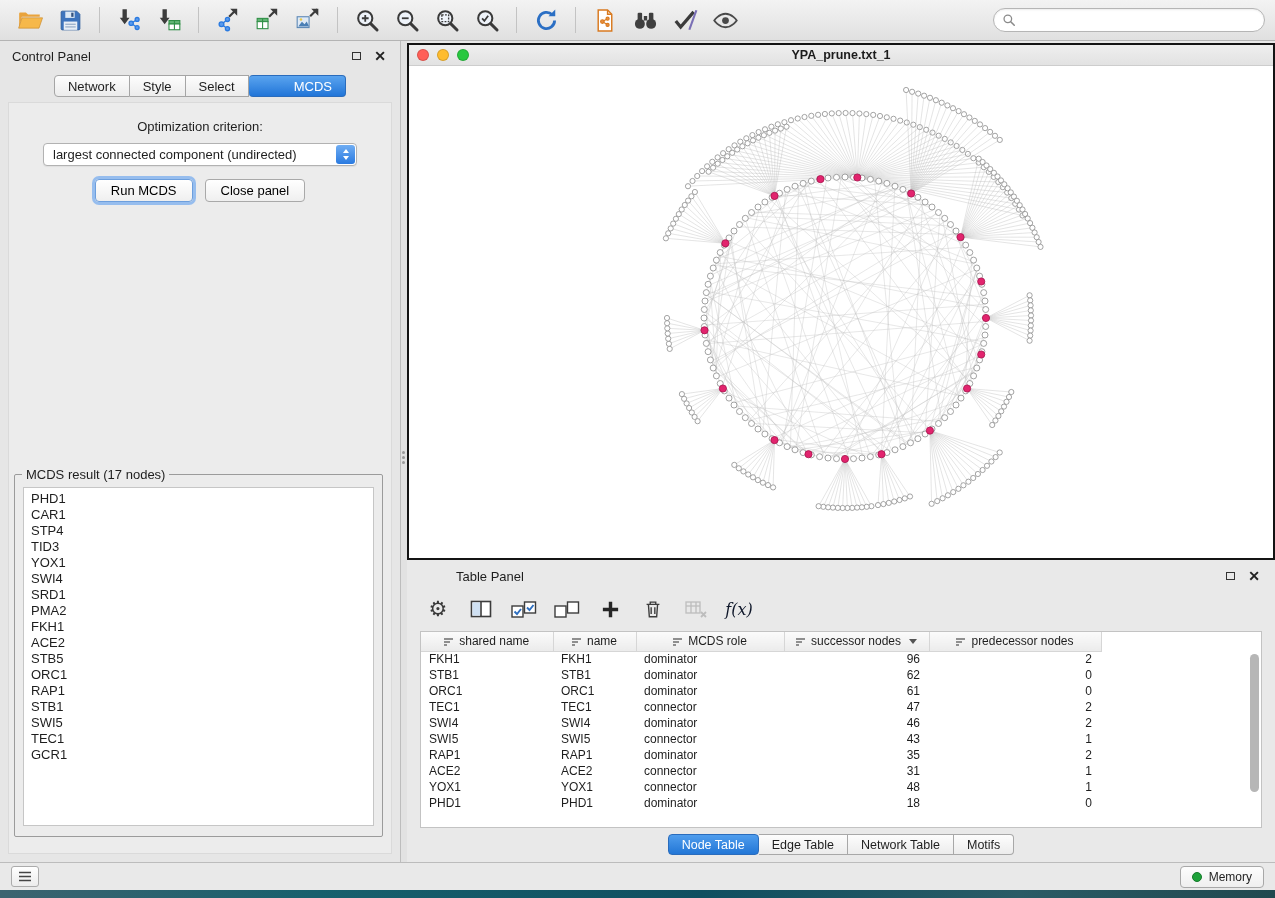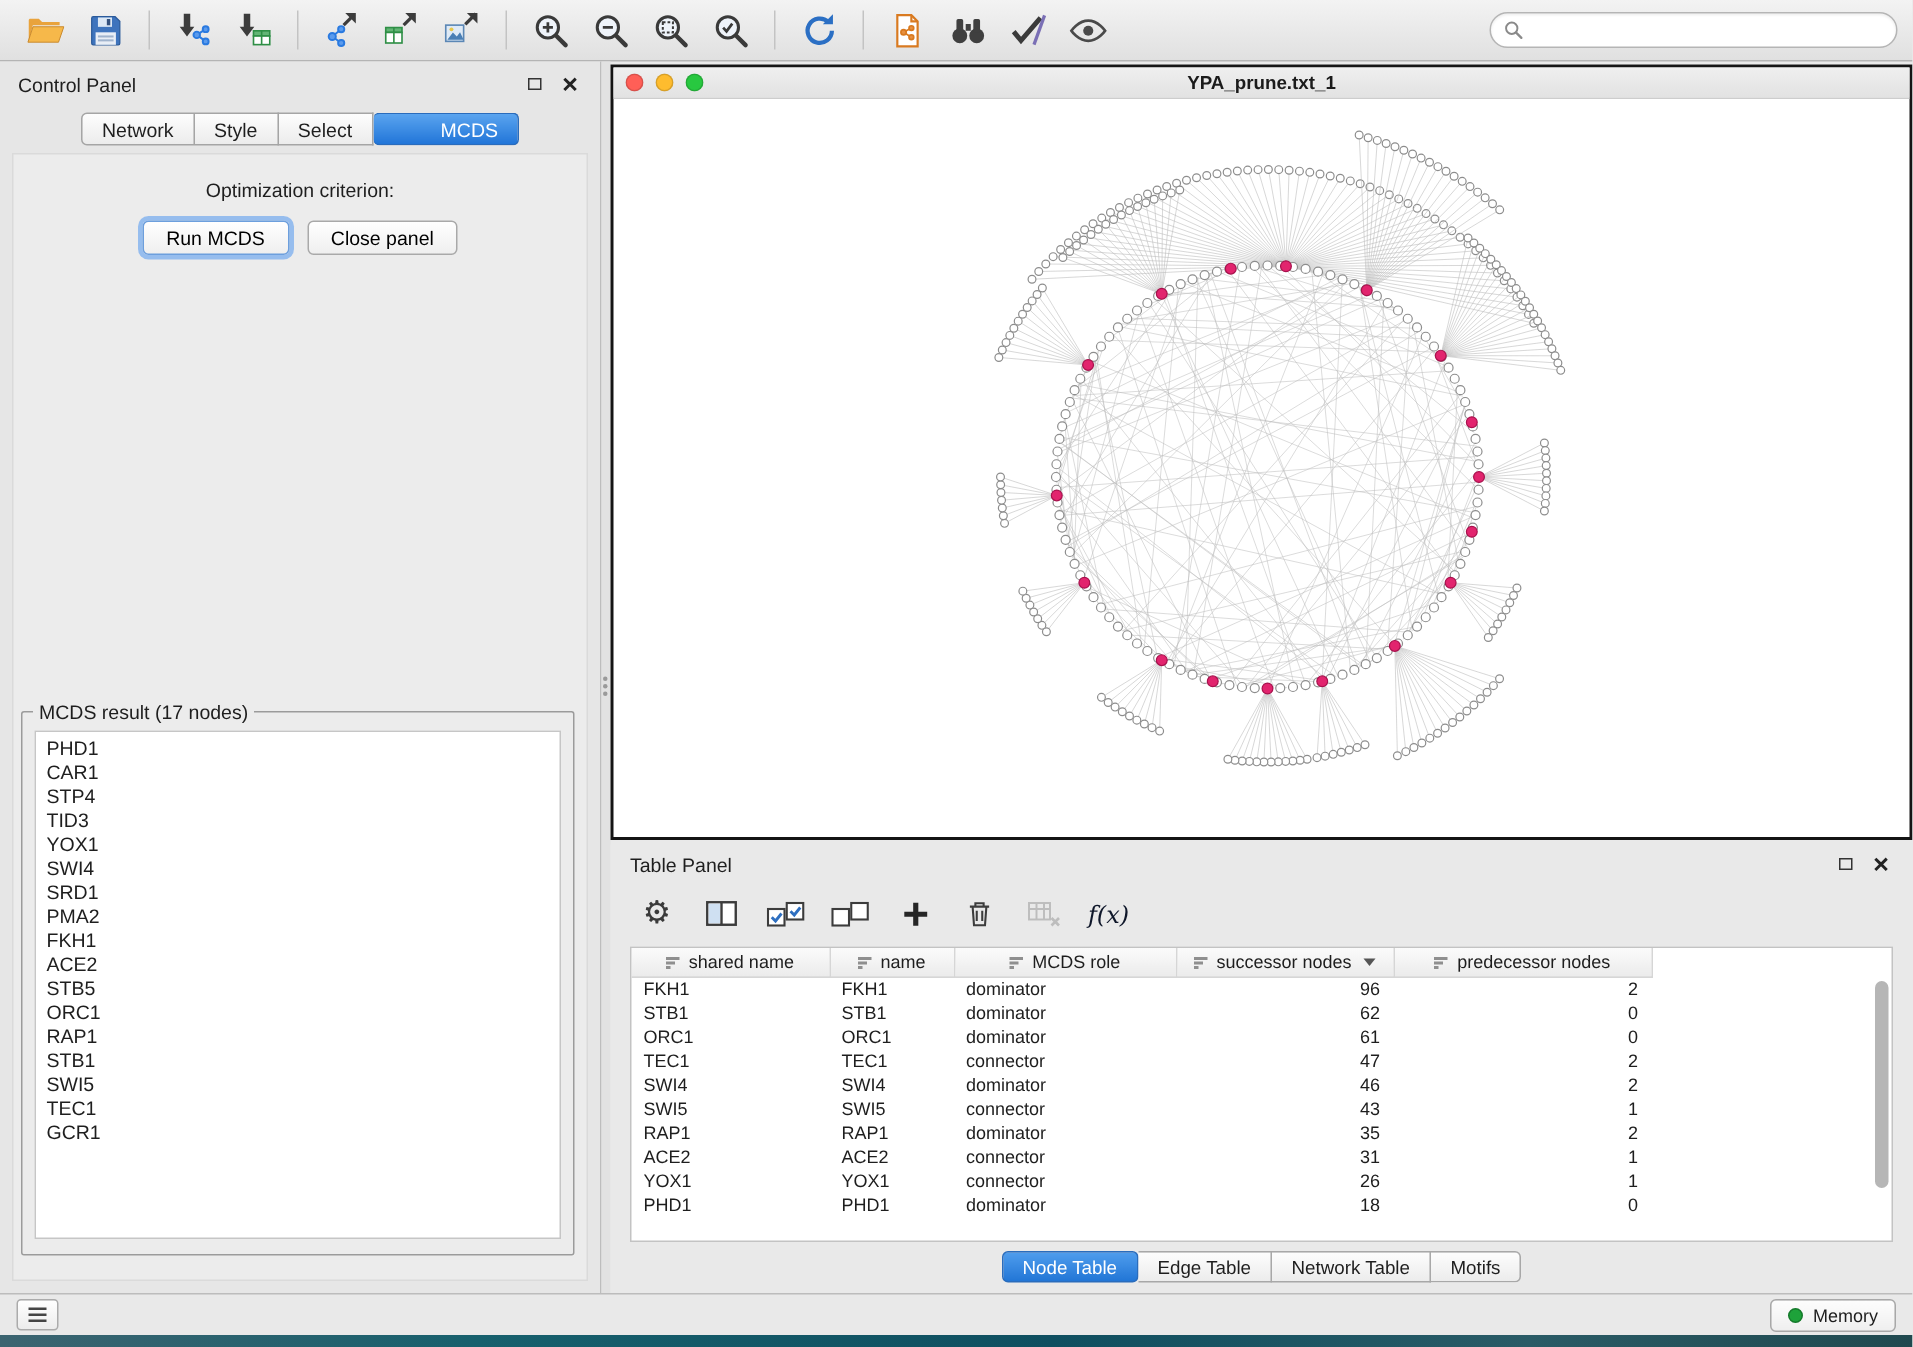--- a/index.html
+++ b/index.html
@@ -48,21 +48,21 @@
   #network-window{position:absolute;left:407px;top:43px;right:0;height:517px;border:2px solid #141414;background:#fff;}
   #nw-titlebar{height:21px;background:linear-gradient(#efefef,#e2e2e2);border-bottom:1px solid #cdcdcd;display:flex;align-items:center;position:relative;}
   .traffic{width:12px;height:12px;border-radius:50%;margin-left:8px;border:1px solid rgba(0,0,0,.15);}
   #nw-title{position:absolute;left:0;right:0;text-align:center;font-size:12.5px;font-weight:bold;color:#1b1b1b;}
   #nw-canvas{position:absolute;top:21px;left:0;right:0;bottom:0;}
   #nw-canvas svg{width:100%;height:100%;display:block;}
 
   
   #table-panel{position:absolute;left:407px;top:563px;right:0;bottom:36px;background:#e9e9e9;}
   #tp-header{height:26px;display:flex;align-items:center;padding:0 13px;}
-  #tp-title{flex:1;}
+  #tp-title{flex:1;margin-left:36px;}
   #tp-toolbar{height:40px;display:flex;align-items:center;padding-left:18px;gap:17px;}
   .tp-icon{width:26px;height:26px;display:flex;align-items:center;justify-content:center;}
   .gear-glyph{font-size:21px;color:#3a3a3a;line-height:22px;}
   .fx{font-family:"DejaVu Serif",serif;font-style:italic;color:#0f172a;font-size:16px;}
   #tp-table-wrap{position:absolute;left:13px;right:13px;top:68px;bottom:34px;background:#fff;border:1px solid #c3c3c3;overflow:hidden;}
   #node-table{border-collapse:collapse;table-layout:fixed;font-size:12px;}
   #node-table th{height:19px;background:linear-gradient(#fbfbfb,#ebebeb);border:1px solid #d6d6d6;border-top:none;font-weight:normal;text-align:center;white-space:nowrap;overflow:hidden;}
   #node-table th:first-child{border-left:none;margin-top:40px;}
   #node-table td{height:16px;padding:0 8px;white-space:nowrap;overflow:hidden;}
   #node-table td.num{text-align:right;padding-right:9px;}
@@ -258,20 +258,27 @@
       </span>
   </div>
   <div id="cp-tabs">
       <div class="cp-tab">Network</div>
       <div class="cp-tab">Style</div>
       <div class="cp-tab">Select</div>
       <div class="cp-tab active">MCDS</div>
     </div>
   <div id="cp-body">
     <div id="opt-label">Optimization criterion:</div>
+    <div id="criterion">
+      <span>largest connected component (undirected)</span>
+      <span class="stepper">
+          <span class="tri-up"></span>
+          <span class="tri-down"></span>
+        </span>
+    </div>
     <div id="cp-buttons">
       <button class="mac-btn focused">Run MCDS</button>
       <button class="mac-btn">Close panel</button>
     </div>
     <fieldset id="mcds-result">
       <legend>MCDS result (17 nodes)</legend>
       <div id="mcds-list">
           <div class="mcds-item">PHD1</div>
           <div class="mcds-item">CAR1</div>
           <div class="mcds-item">STP4</div>
@@ -1117,21 +1124,21 @@
             <td>ACE2</td>
             <td>ACE2</td>
             <td>connector</td>
             <td class="num">31</td>
             <td class="num">1</td>
           </tr>
           <tr>
             <td>YOX1</td>
             <td>YOX1</td>
             <td>connector</td>
-            <td class="num">26</td>
+            <td class="num">48</td>
             <td class="num">1</td>
           </tr>
           <tr>
             <td>PHD1</td>
             <td>PHD1</td>
             <td>dominator</td>
             <td class="num">18</td>
             <td class="num">0</td>
           </tr>
         </tbody>

